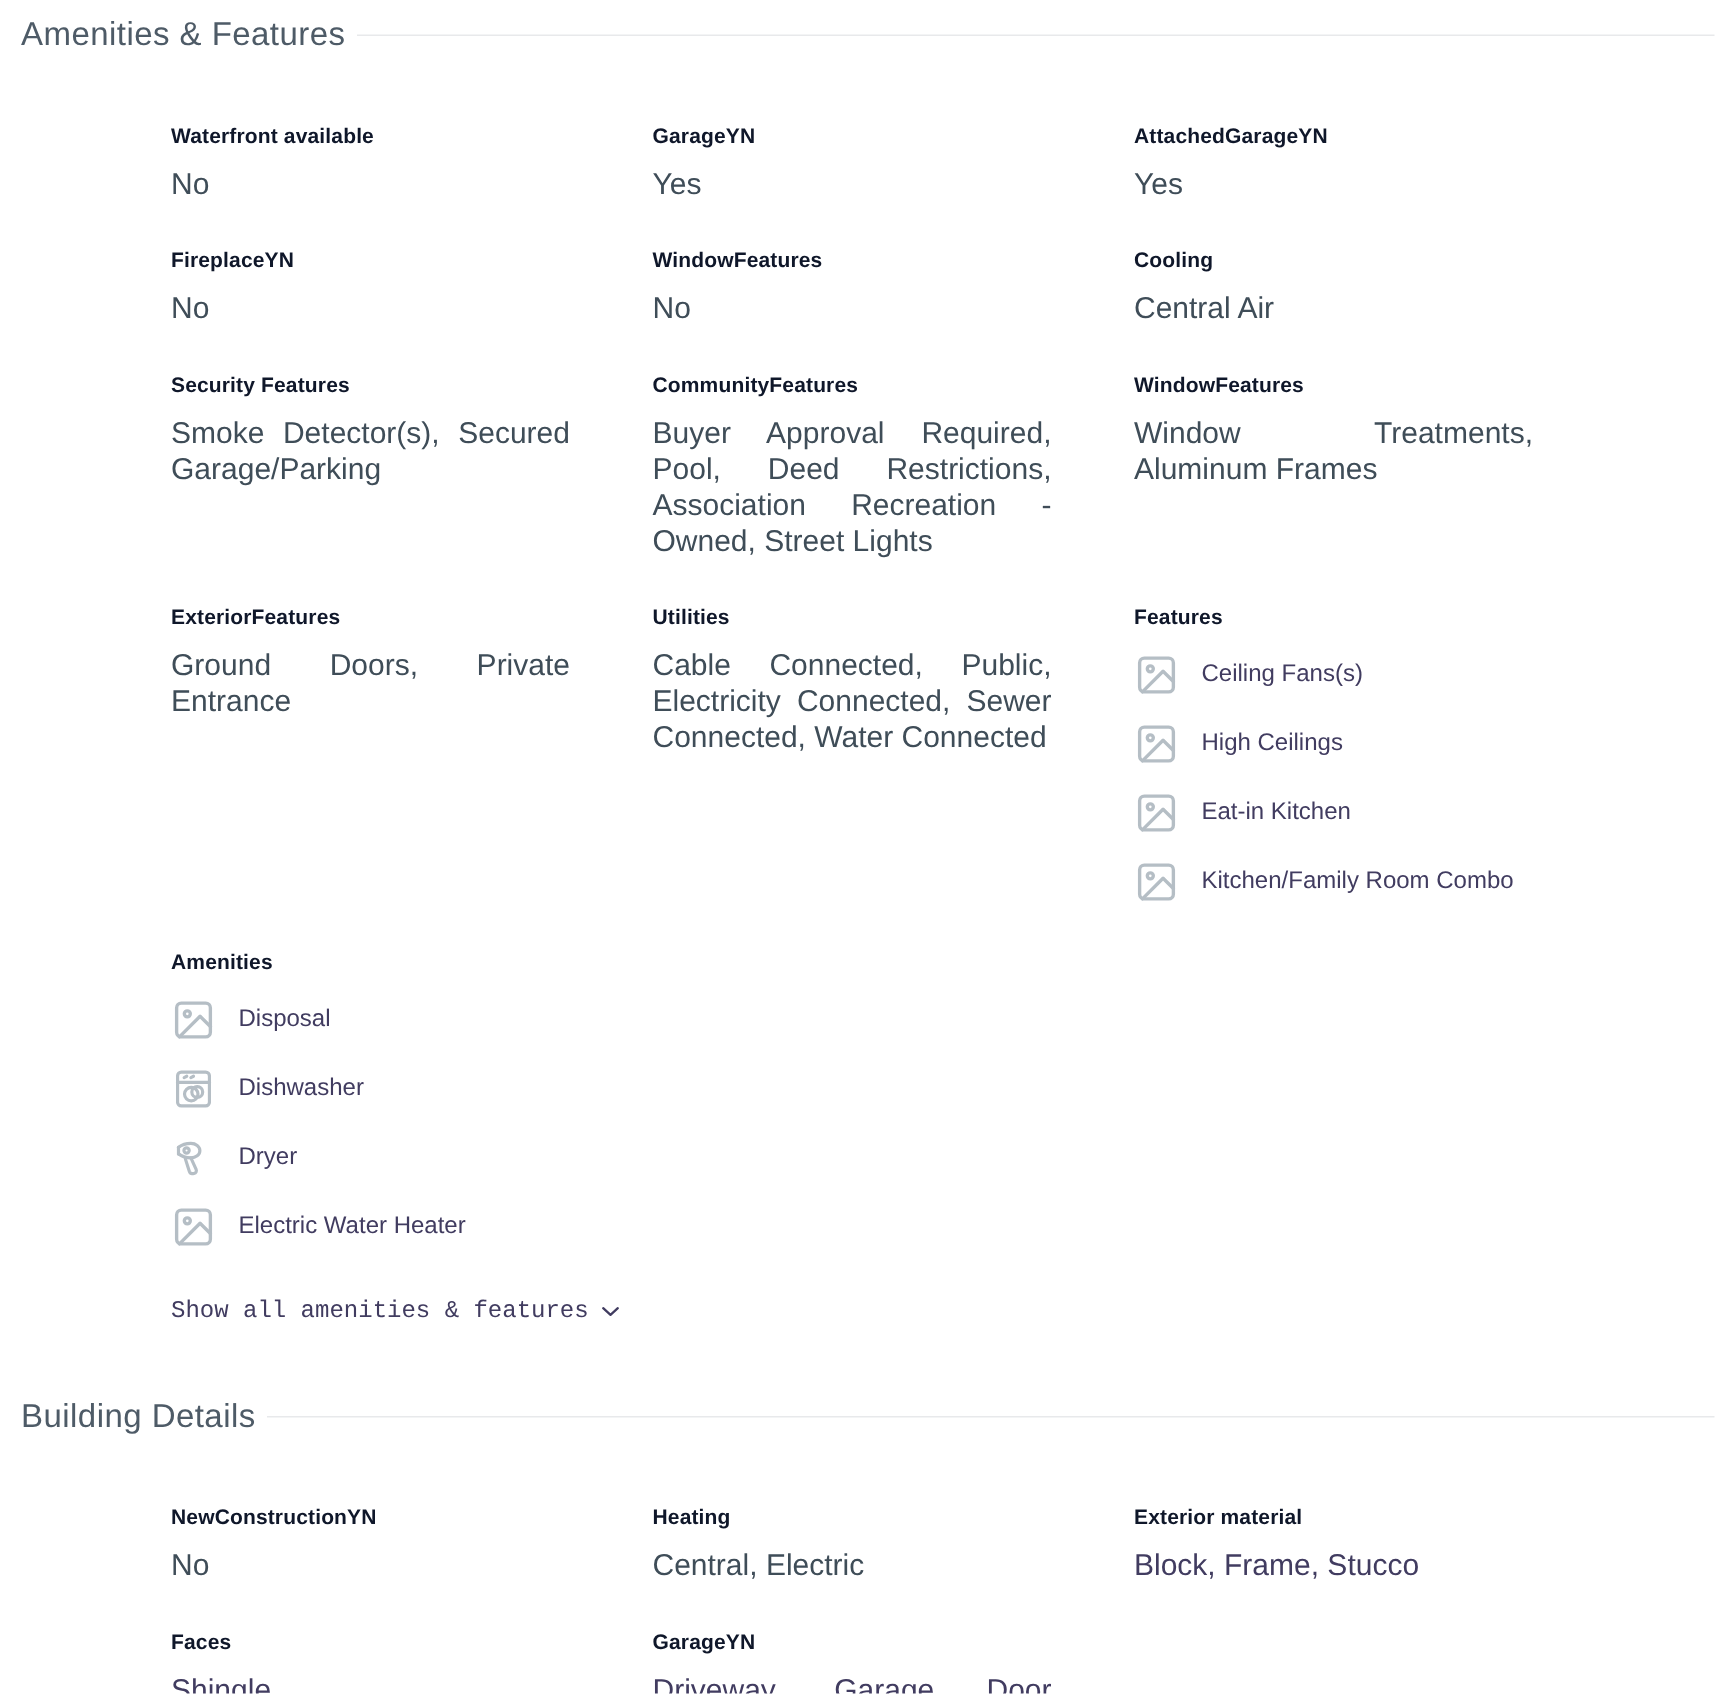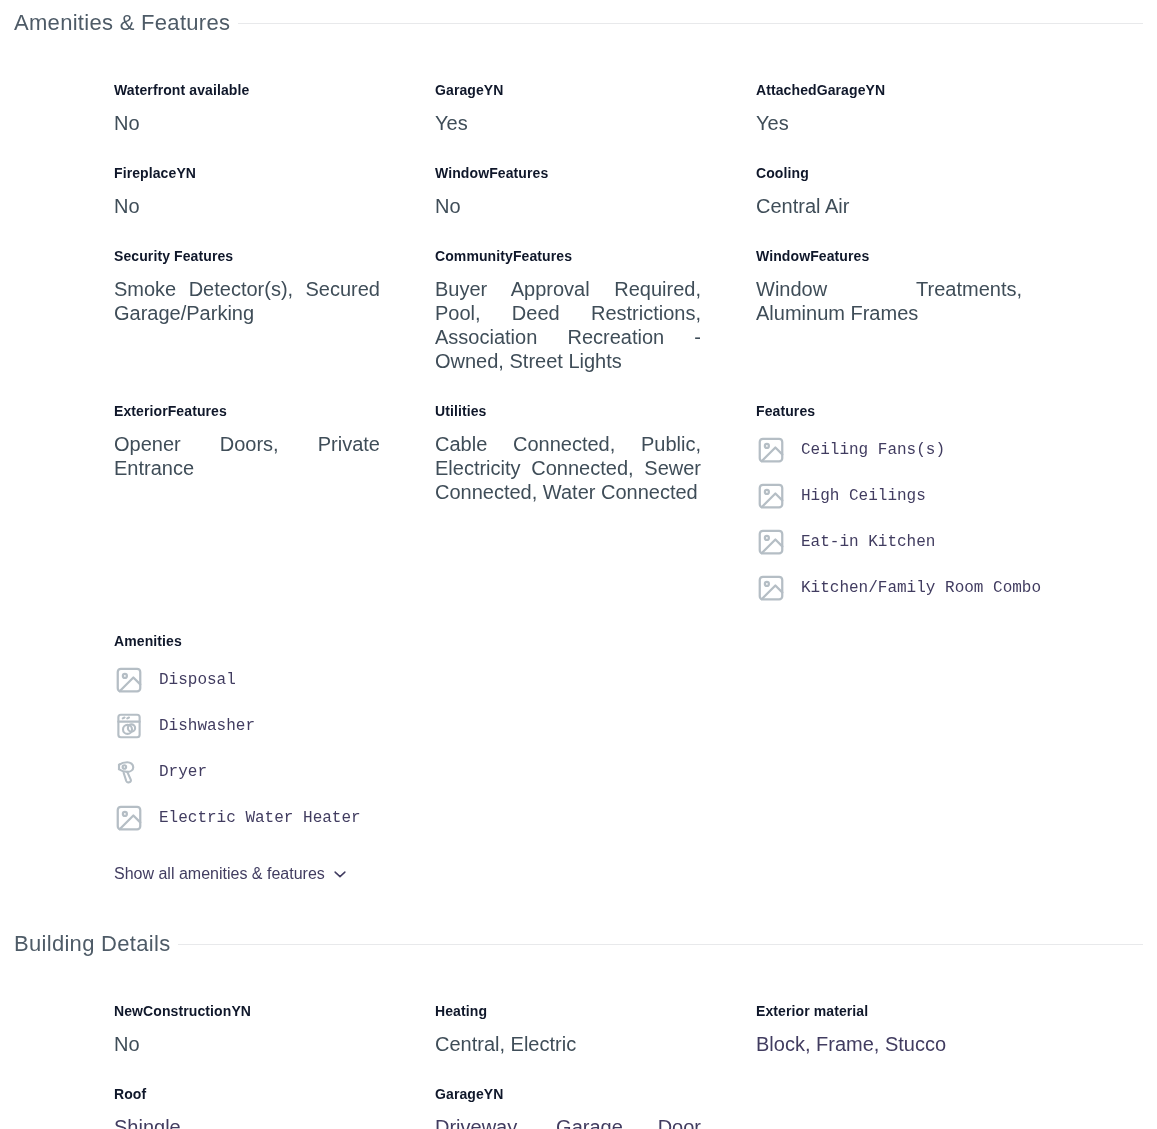--- a/index.html
+++ b/index.html
@@ -28,25 +28,25 @@
   }
   .field-value{
     font-size:20px;color:#3f4d58;line-height:24px;max-width:266px;
     text-align:justify;
   }
   .field-value.accent{color:#413c60;}
   .icon-list{margin-top:2px;}
   .list-item{display:flex;align-items:center;gap:15px;margin-top:15px;height:31px;}
   .item-icon{width:30px;height:30px;flex:0 0 30px;color:#b5bec5;}
   .item-icon svg{width:100%;height:100%;display:block;}
-  .li-text{font-size:16px;color:#413c60;font-family:Liberation Mono, monospace;}
+  .li-text{font-size:16px;color:#413c60;}
   .show-all{
     display:flex;align-items:center;gap:6px;
     margin:2px 0 0 100px;padding:0;background:none;border:none;cursor:pointer;
-    font-family:Liberation Sans, sans-serif;font-size:16px;color:#413c60;
+    font-family:Liberation Mono, monospace;font-size:16px;color:#413c60;
   }
   .chev{width:18px;height:18px;color:#413c60;}
   .chev svg{width:100%;height:100%;display:block;}
 </style>
 </head>
 <body>
 
 <div class="page">
 
   <section class="section">
@@ -86,21 +86,21 @@
         <div class="cell">
     <div class="field-label">CommunityFeatures</div>
     <div class="field-value">Buyer Approval Required, Pool, Deed Restrictions, Association Recreation - Owned, Street Lights</div>
   </div>
         <div class="cell">
     <div class="field-label">WindowFeatures</div>
     <div class="field-value">Window Treatments, Aluminum Frames</div>
   </div>
         <div class="cell">
     <div class="field-label">ExteriorFeatures</div>
-    <div class="field-value">Opener Doors, Private Entrance</div>
+    <div class="field-value">Ground Doors, Private Entrance</div>
   </div>
         <div class="cell">
     <div class="field-label">Utilities</div>
     <div class="field-value">Cable Connected, Public, Electricity Connected, Sewer Connected, Water Connected</div>
   </div>
         <div class="cell">
     <div class="field-label">Features</div>
     <div class="icon-list">
             <div class="list-item">
     <span class="item-icon">
@@ -215,21 +215,21 @@
   </div>
         <div class="cell">
     <div class="field-label">Heating</div>
     <div class="field-value">Central, Electric</div>
   </div>
         <div class="cell">
     <div class="field-label">Exterior material</div>
     <div class="field-value accent">Block, Frame, Stucco</div>
   </div>
         <div class="cell">
-    <div class="field-label">Roof</div>
+    <div class="field-label">Faces</div>
     <div class="field-value accent">Shingle</div>
   </div>
         <div class="cell">
     <div class="field-label">GarageYN</div>
     <div class="field-value accent">Driveway, Garage Door Opener, Garage Faces Rear, Ground Level</div>
   </div>
       </div>
   </section>
 
 </div>

